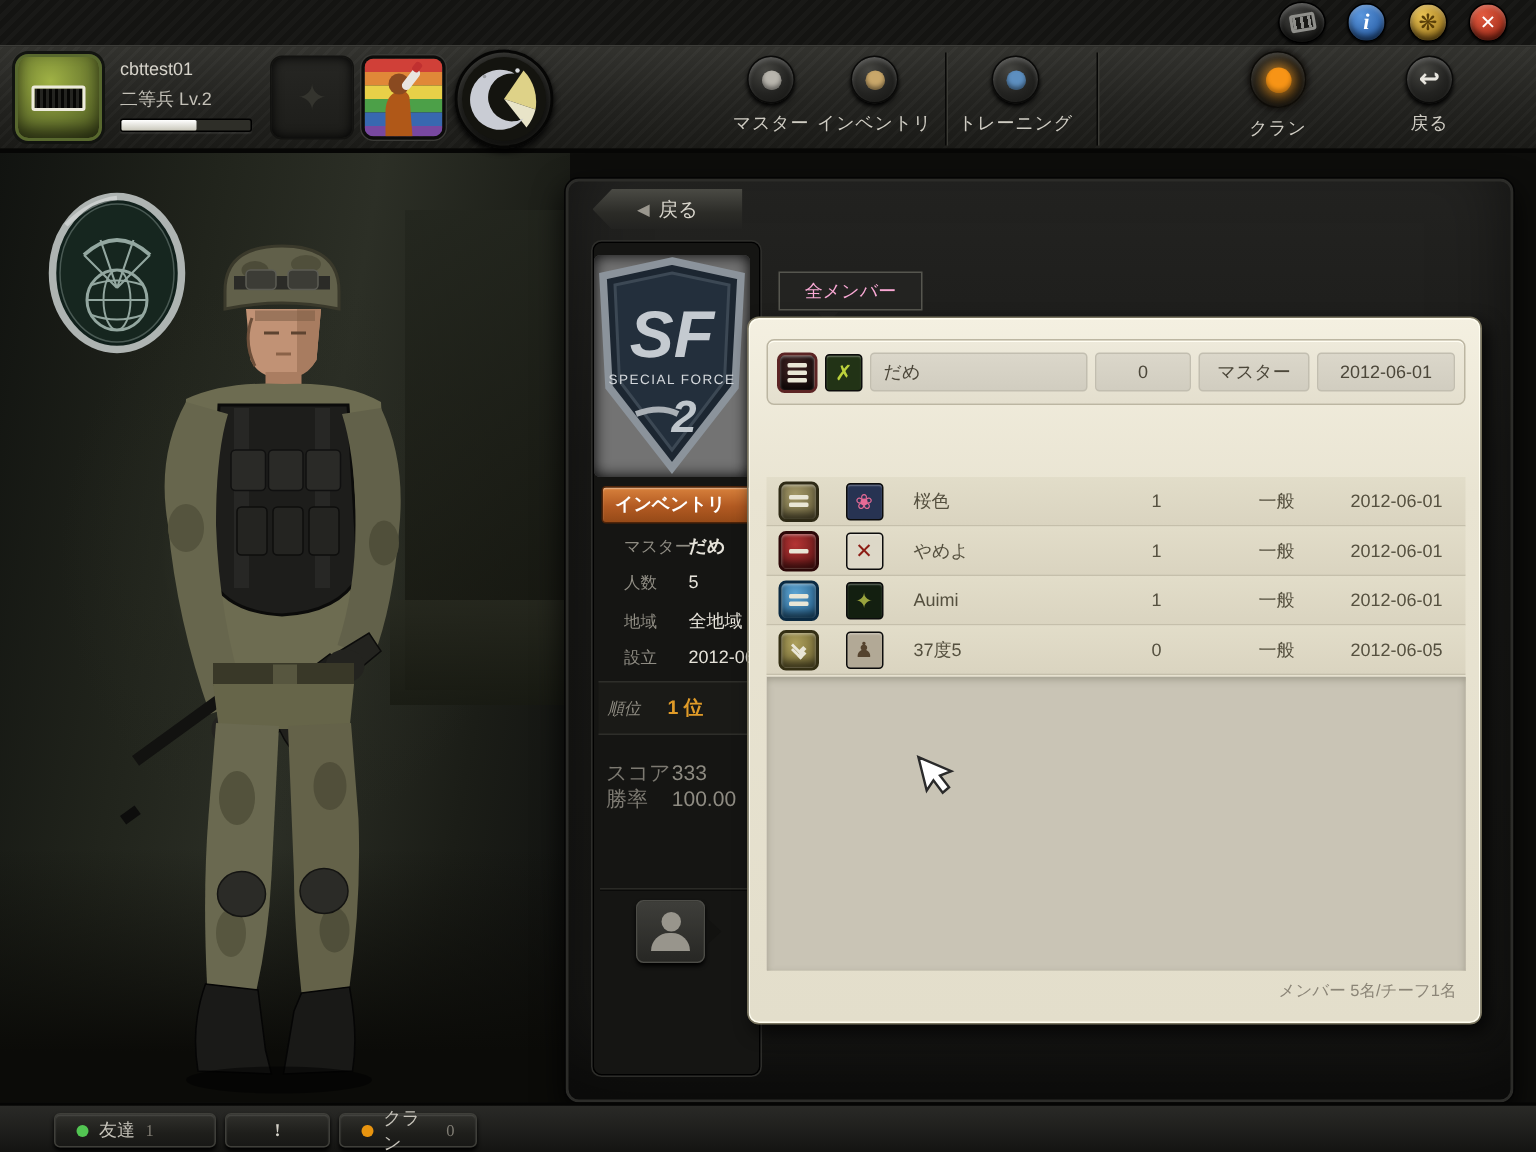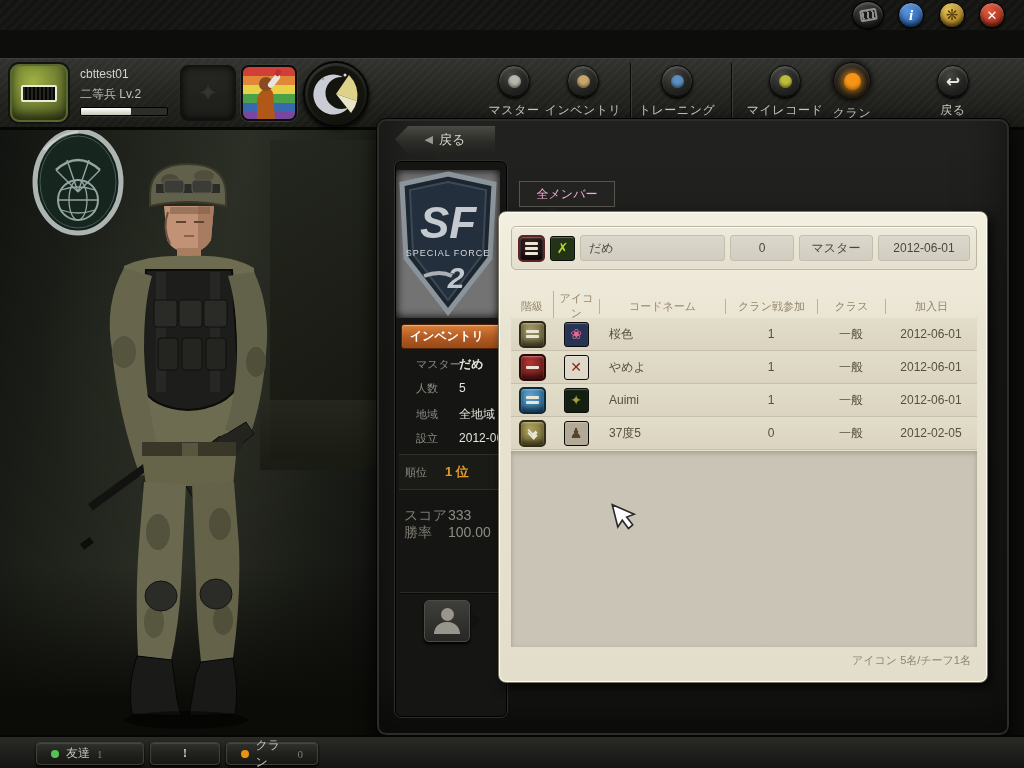--- a/index.html
+++ b/index.html
@@ -26,21 +26,21 @@
   .sys-film .glyph { width:17px; height:12px; border:2px solid #8f8f8b; border-radius:2px; transform:rotate(-10deg);
     background:repeating-linear-gradient(90deg,#8f8f8b 0 2px,#1a1a18 2px 5px); }
   .sys-info { left:898px; background:radial-gradient(circle at 35% 30%,#5a96dd,#1c4f96); color:#fff; font:italic bold 15px "Liberation Serif",serif; }
   .sys-gear { left:939px; background:radial-gradient(circle at 35% 30%,#e8c152,#8a6310); color:#5a3f08; font-size:15px; }
   .sys-close { left:979px; background:radial-gradient(circle at 35% 30%,#e25a40,#93220f); color:#fff; font-weight:bold; font-size:13px; }
 
   
   .topbar { position:absolute; left:0; top:30px; width:1024px; height:72px;
     background:linear-gradient(#32322e,#232320 55%,#1a1a17);
     border-top:1px solid #3d3d39; border-bottom:3px solid #060605;
-    background-image:repeating-linear-gradient(135deg,rgba(255,255,255,.025) 0 2px,transparent 2px 6px),linear-gradient(#32322e,#232320 55%,#1a1a17);margin-top:28px; }
+    background-image:repeating-linear-gradient(135deg,rgba(255,255,255,.025) 0 2px,transparent 2px 6px),linear-gradient(#32322e,#232320 55%,#1a1a17); }
   .badge { position:absolute; left:10px; top:5px; width:58px; height:58px; border-radius:9px;
     border:2px solid #58682e; background:radial-gradient(circle at 40% 30%,#a0b245,#6d7c30 55%,#47521e);
     box-shadow:inset 0 -6px 10px rgba(0,0,0,.55), 0 0 0 2px #121410; display:flex; align-items:center; justify-content:center; }
   .badge .bar { width:36px; height:17px; border:2px solid #eceadb; border-radius:2px;
     background:repeating-linear-gradient(90deg,#242420 0 2px,#060604 2px 4px); }
   .pname { position:absolute; left:80px; top:8px; font-size:12px; color:#d6d3ca; }
   .prank { position:absolute; left:80px; top:27px; font-size:12px; color:#c3c0b7; }
   .xp { position:absolute; left:80px; top:48px; width:88px; height:9px; background:#2e2e28; border:1px solid #000; border-radius:2px; box-shadow:0 1px 1px rgba(255,255,255,.08); }
   .xp .fill { height:100%; background:linear-gradient(#ffffff,#c9c7ba); border-radius:1px; }
 
@@ -84,21 +84,21 @@
   .logo-box { position:absolute; left:0; top:8px; width:104px; height:148px; background:#737373; border-radius:4px; box-shadow:inset 0 0 10px #000; }
   .cancel-btn { position:absolute; left:5px; top:162px; width:102px; height:25px; border-radius:3px;
     background:linear-gradient(#d8813c,#b25a22 55%,#964a18); border:1px solid #4f2409;
     color:#fff; font-size:12px; font-weight:bold; line-height:23px; padding-left:8px; white-space:nowrap; overflow:hidden;
     box-shadow:inset 0 1px 1px rgba(255,255,255,.4); }
   .inforow { position:absolute; left:20px; width:150px; font-size:11px; white-space:nowrap; }
   .inforow .lb { display:inline-block; width:40px; color:#8f8c83; }
   .inforow .vl { color:#e6e3da; font-size:12px; }
   .rankbox { position:absolute; left:3px; top:292px; width:106px; height:36px; background:#1a1a17;
     border-top:1px solid #2e2e2a; border-bottom:1px solid #2e2e2a; display:flex; align-items:center; padding-left:6px; }
-  .rankbox .lb { color:#908d83; font-size:11px; width:40px; }
+  .rankbox .lb { color:#908d83; font-size:11px; width:40px;font-style:italic; }
   .rankbox .vl { color:#e09b28; font-size:13px; font-weight:bold; }
   .statrow { position:absolute; left:8px; width:150px; font-size:14px; color:#84817a; white-space:nowrap; }
   .statrow .lb { display:inline-block; width:40px; vertical-align:top; color:#7d7a72; }
   .statrow .vl { display:inline-block; color:#8e8b82; }
   .divline { position:absolute; left:4px; width:104px; height:1px; background:#2a2a26; box-shadow:0 1px 0 #0a0a09; }
   .member-tabbtn { position:absolute; left:28px; top:438px; width:46px; height:42px; border-radius:5px;
     background:linear-gradient(#3e3e3a,#272724); border:1px solid #4c4c47; box-shadow:0 2px 3px #000;
     display:flex; flex-direction:column; align-items:center; justify-content:center; }
   .member-tabbtn .head { width:13px; height:13px; border-radius:50%; background:#98958c; }
   .member-tabbtn .body { width:26px; height:12px; border-radius:12px 12px 0 0; background:#98958c; margin-top:1px; }
@@ -325,26 +325,20 @@
           <div class="nav-dot" style="background:#c9a76a"></div>
         </div>
       <div class="nav-label">インベントリ</div>
     </div>
     <div class="nav-item" style="left:632px;width:90px">
       <div class="nav-circle">
           <div class="nav-dot" style="background:#5d8fc0"></div>
         </div>
       <div class="nav-label">トレーニング</div>
     </div>
-    <div class="nav-item" style="left:740px;width:90px">
-      <div class="nav-circle">
-          <div class="nav-dot" style="background:#bcbd3b"></div>
-        </div>
-      <div class="nav-label">マイレコード</div>
-    </div>
     <div class="nav-item nav-active" style="left:822px;width:60px">
       <div class="nav-circle">
           <div class="nav-dot" style="background:#f79416"></div>
         </div>
       <div class="nav-label">クラン</div>
     </div>
     <div class="nav-item" style="left:923px;width:60px">
       <div class="nav-circle">
           <span class="back-arrow">↩</span>
         </div>
@@ -424,28 +418,20 @@
             <span class="bar"></span>
             <span class="bar"></span>
           </div>
         <div class="av av-master">✗</div>
         <div class="field f-name">だめ</div>
         <div class="field f-wars">0</div>
         <div class="field f-cls">マスター</div>
         <div class="field f-date">2012-06-01</div>
       </div>
 
-      <div class="mheader">
-        <div class="hc hc1">階級</div>
-        <div class="hc hc2">アイコン</div>
-        <div class="hc hc3">コードネーム</div>
-        <div class="hc hc4">クラン戦参加</div>
-        <div class="hc hc5">クラス</div>
-        <div class="hc hc6">加入日</div>
-      </div>
 
       <div class="mrows">
         <div class="mrow">
           <div class="rc rc1">
               <div class="ri ri-tan">
                 <span class="bar"></span>
                 <span class="bar"></span>
               </div>
             </div>
           <div class="rc rc2">
@@ -491,26 +477,26 @@
                 <span class="chev"></span>
                 <span class="chev"></span>
               </div>
             </div>
           <div class="rc rc2">
               <div class="av av-37">♟</div>
             </div>
           <div class="rc rc3">37度5</div>
           <div class="rc rc4">0</div>
           <div class="rc rc5">一般</div>
-          <div class="rc rc6">2012-02-05</div>
+          <div class="rc rc6">2012-06-05</div>
         </div>
       </div>
 
       <div class="empty-area"></div>
-      <div class="mfooter">アイコン 5名/チーフ1名</div>
+      <div class="mfooter">メンバー 5名/チーフ1名</div>
     </div>
   </div>
 
   <div class="botbar">
     <div class="bb-btn" style="left:36px;width:108px">
       <span class="bb-dot" style="background:#52c552"></span>
       <span>友達</span>
       <span class="bb-count">1</span>
     </div>
     <div class="bb-btn bb-alert" style="left:150px;width:70px">

